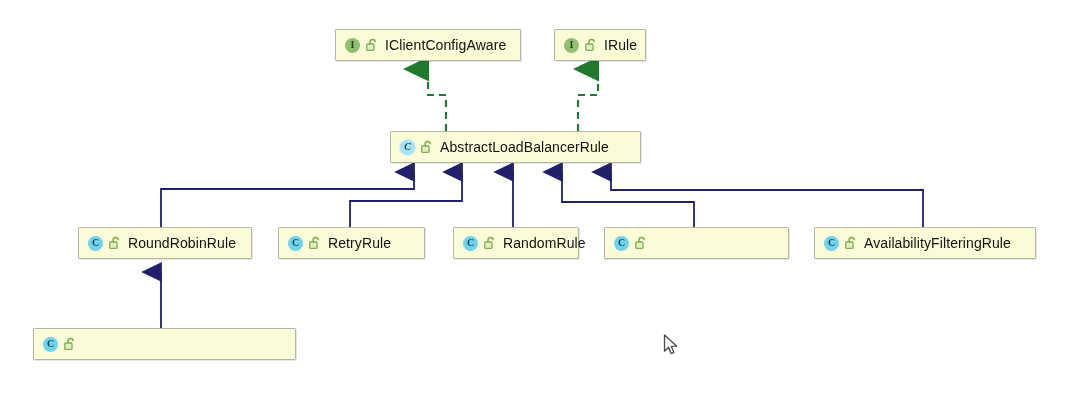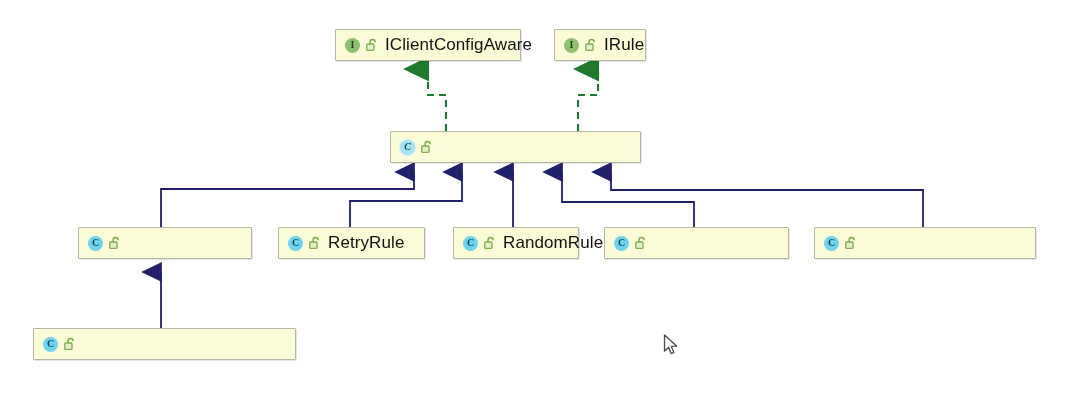--- a/index.html
+++ b/index.html
@@ -80,21 +80,21 @@
   }
   .uml-node .vis-icon {
     flex: 0 0 auto;
     width: 12px;
     height: 14px;
     margin-right: 7px;
     position: relative;
     top: 0px;
   }
   .uml-node .node-label {
-    font-size: 17px;
+    font-size: 14px;
     color: #121212;
     letter-spacing: 0.1px;
   }
   #cursor-pointer {
     position: absolute;
     pointer-events: none;
   }
 </style>
 </head>
 <body>
@@ -155,32 +155,34 @@
   <div class="uml-node" style="left:390px; top:131px; width:251px;">
     <span class="type-icon icon-abstract-class">
       <span class="disc">C</span>
     </span>
     <span class="vis-icon">
       <svg width="12" height="14" viewBox="0 0 12 14">
         <path d="M4 6 V4.2 A2.6 2.6 0 0 1 9.2 4.2" fill="none" stroke="#7fae4e" stroke-width="1.5"></path>
         <rect x="0.8" y="6" width="7.2" height="6.4" rx="1" fill="#e4f0cd" stroke="#7fae4e" stroke-width="1.3"></rect>
       </svg>
     </span>
+    <span class="node-label">AbstractLoadBalancerRule</span>
   </div>
 
   <div class="uml-node" style="left:78px; top:227px; width:174px;">
     <span class="type-icon icon-class">
       <span class="disc">C</span>
     </span>
     <span class="vis-icon">
       <svg width="12" height="14" viewBox="0 0 12 14">
         <path d="M4 6 V4.2 A2.6 2.6 0 0 1 9.2 4.2" fill="none" stroke="#7fae4e" stroke-width="1.5"></path>
         <rect x="0.8" y="6" width="7.2" height="6.4" rx="1" fill="#e4f0cd" stroke="#7fae4e" stroke-width="1.3"></rect>
       </svg>
     </span>
+    <span class="node-label">RoundRobinRule</span>
   </div>
 
   <div class="uml-node" style="left:278px; top:227px; width:147px;">
     <span class="type-icon icon-class">
       <span class="disc">C</span>
     </span>
     <span class="vis-icon">
       <svg width="12" height="14" viewBox="0 0 12 14">
         <path d="M4 6 V4.2 A2.6 2.6 0 0 1 9.2 4.2" fill="none" stroke="#7fae4e" stroke-width="1.5"></path>
         <rect x="0.8" y="6" width="7.2" height="6.4" rx="1" fill="#e4f0cd" stroke="#7fae4e" stroke-width="1.3"></rect>
@@ -217,20 +219,21 @@
   <div class="uml-node" style="left:814px; top:227px; width:222px;">
     <span class="type-icon icon-class">
       <span class="disc">C</span>
     </span>
     <span class="vis-icon">
       <svg width="12" height="14" viewBox="0 0 12 14">
         <path d="M4 6 V4.2 A2.6 2.6 0 0 1 9.2 4.2" fill="none" stroke="#7fae4e" stroke-width="1.5"></path>
         <rect x="0.8" y="6" width="7.2" height="6.4" rx="1" fill="#e4f0cd" stroke="#7fae4e" stroke-width="1.3"></rect>
       </svg>
     </span>
+    <span class="node-label">AvailabilityFilteringRule</span>
   </div>
 
   <div class="uml-node" style="left:33px; top:328px; width:263px;">
     <span class="type-icon icon-class">
       <span class="disc">C</span>
     </span>
     <span class="vis-icon">
       <svg width="12" height="14" viewBox="0 0 12 14">
         <path d="M4 6 V4.2 A2.6 2.6 0 0 1 9.2 4.2" fill="none" stroke="#7fae4e" stroke-width="1.5"></path>
         <rect x="0.8" y="6" width="7.2" height="6.4" rx="1" fill="#e4f0cd" stroke="#7fae4e" stroke-width="1.3"></rect>

